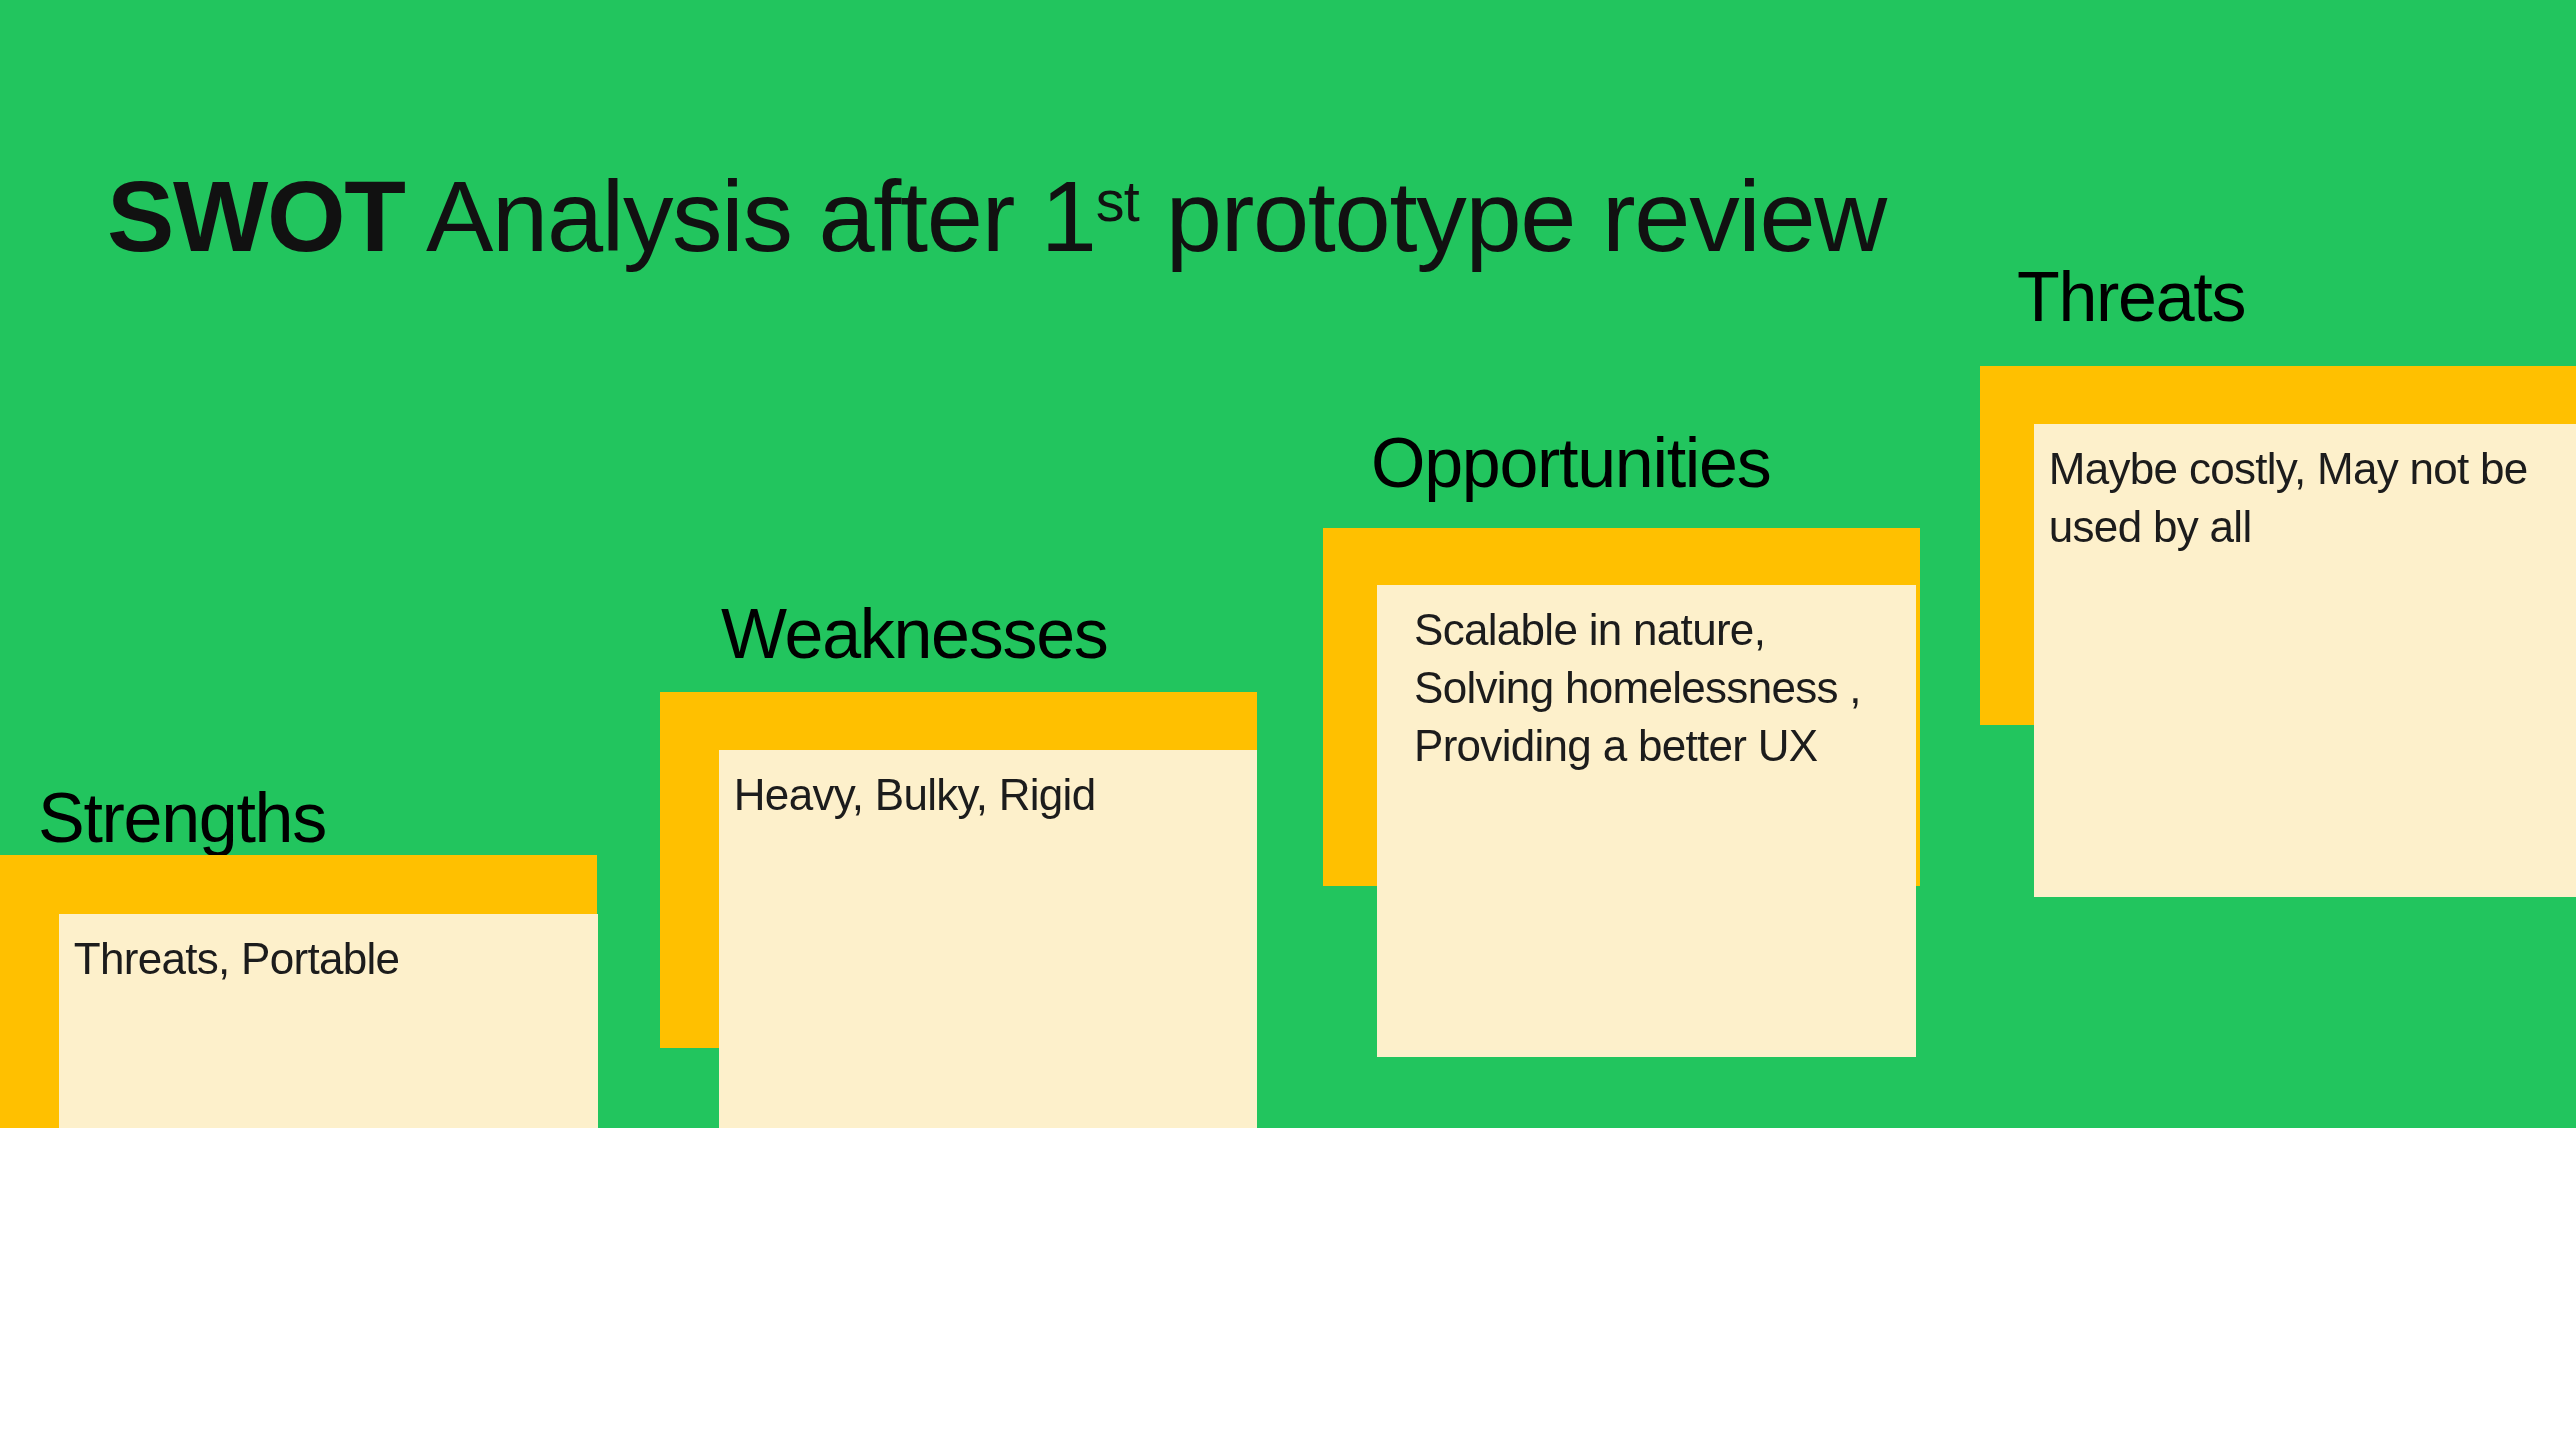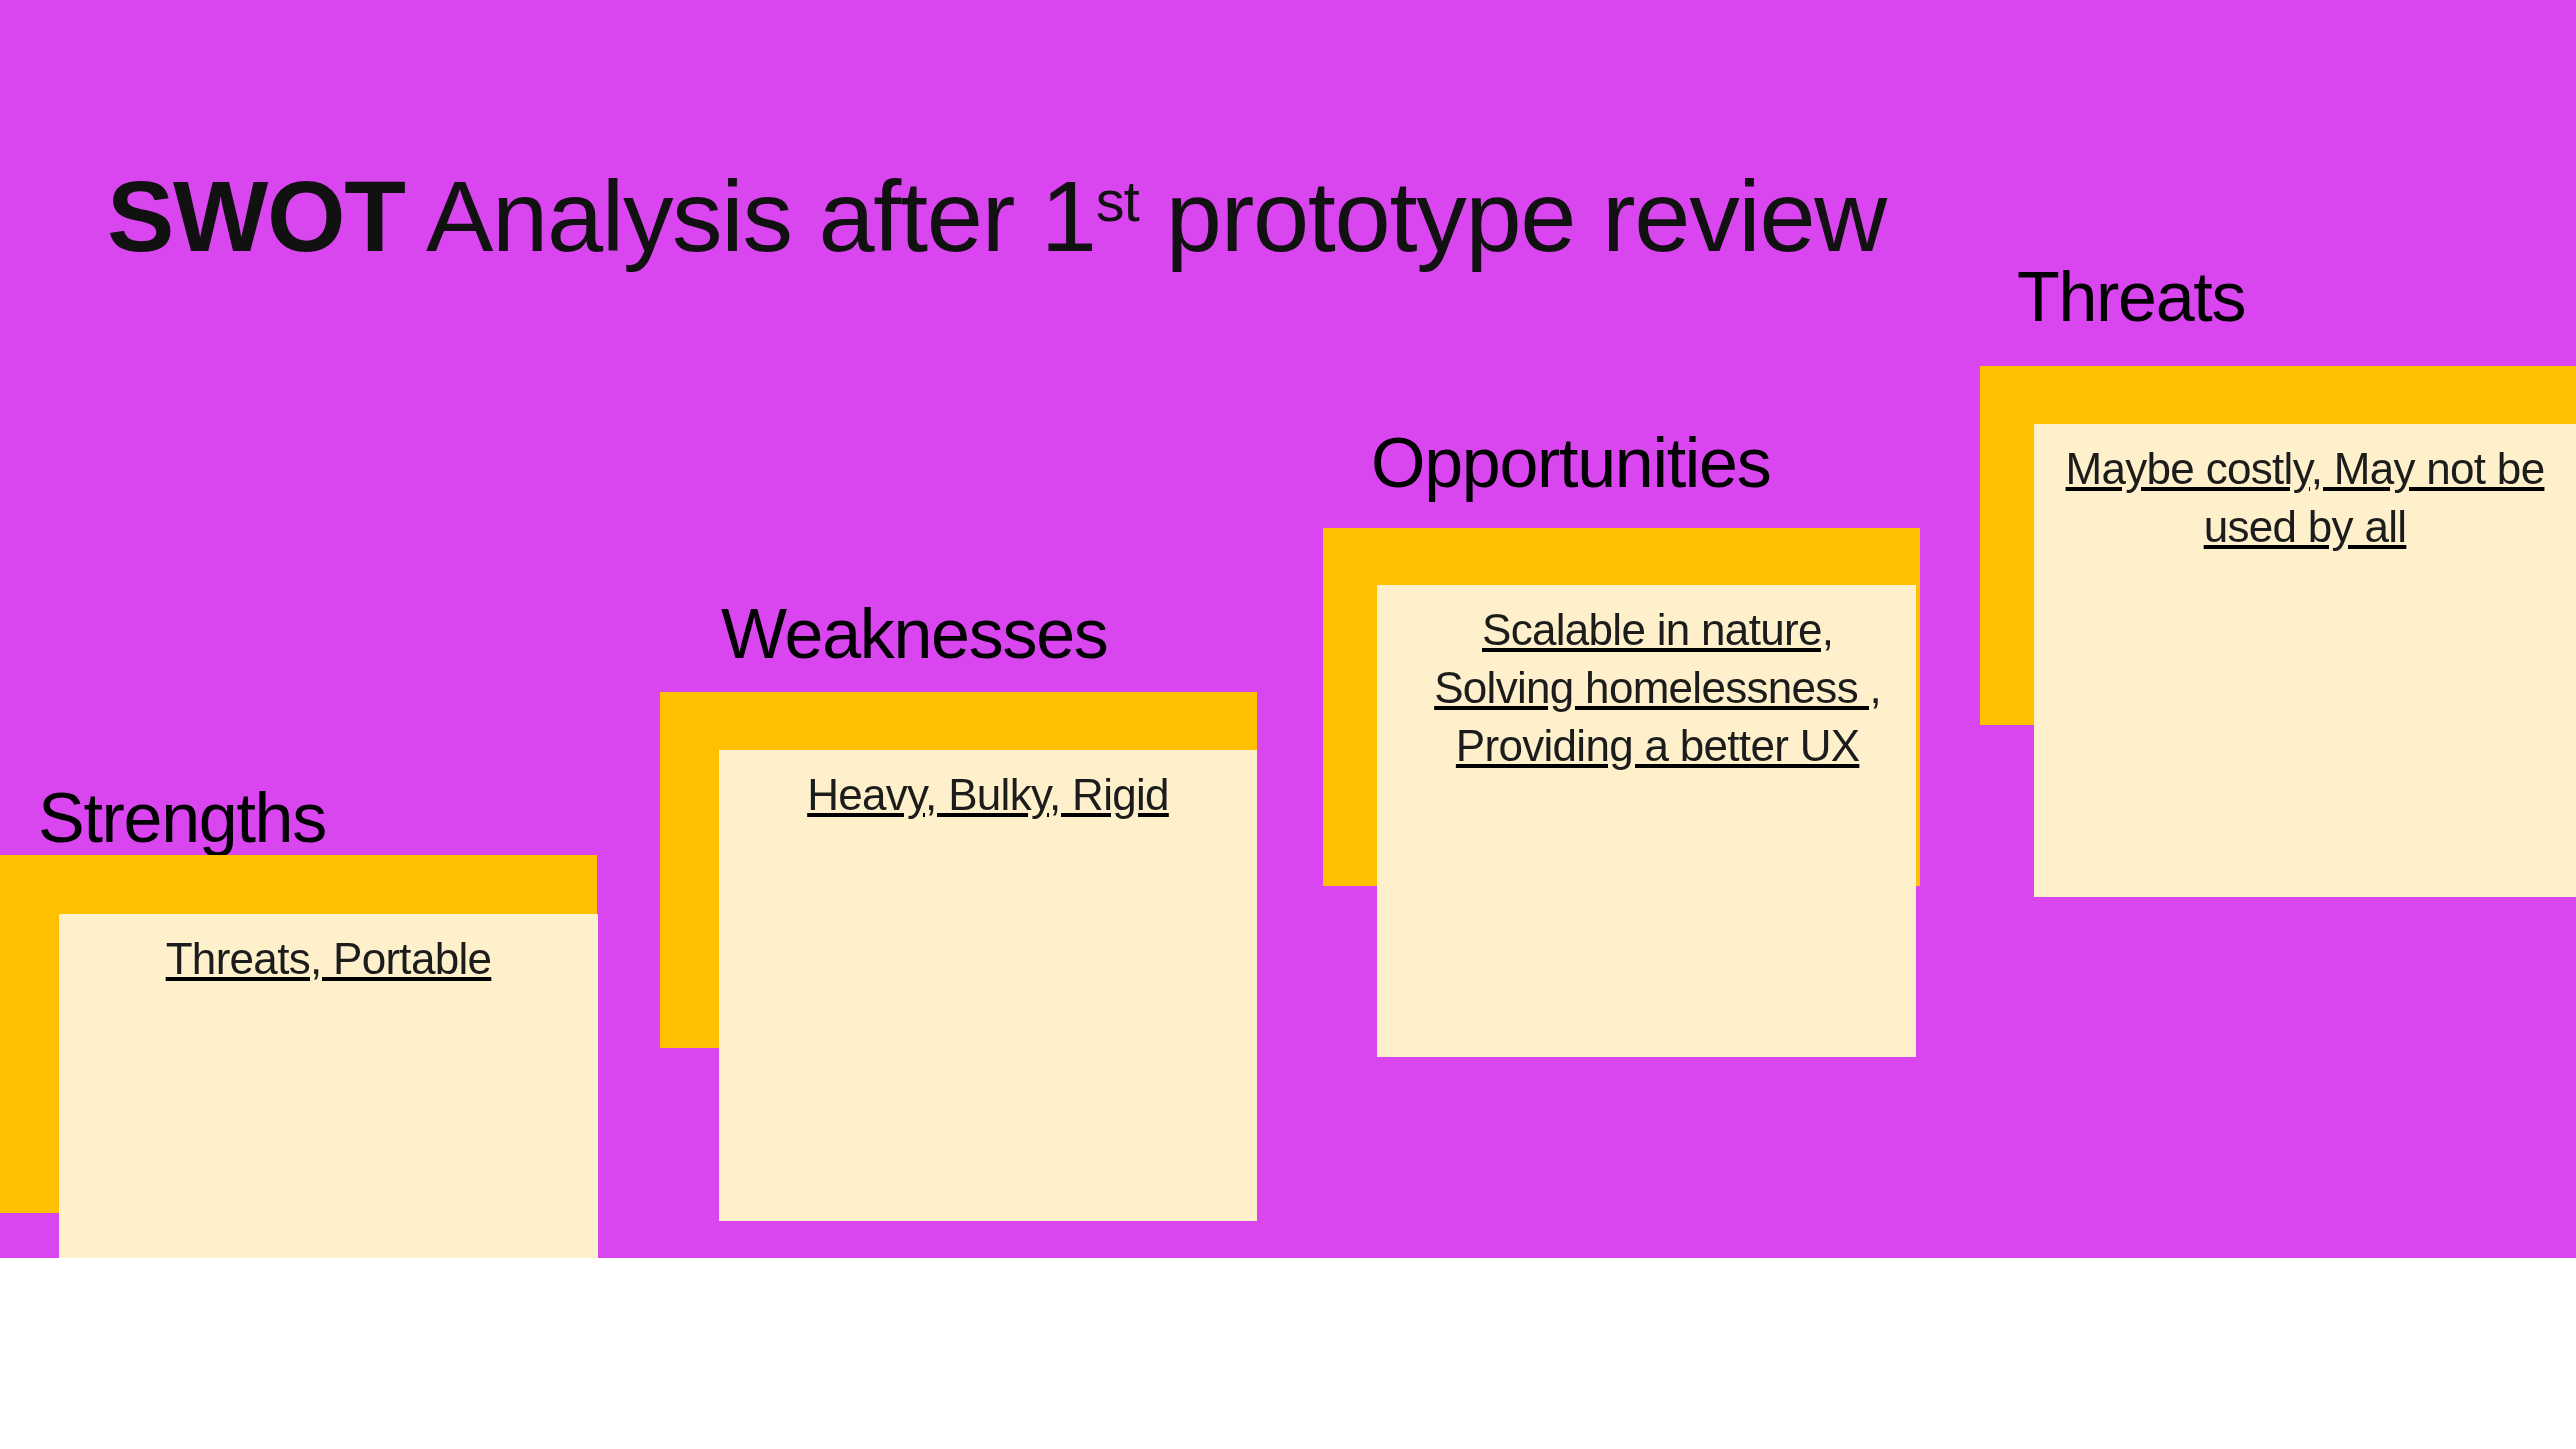--- a/index.html
+++ b/index.html
@@ -3,25 +3,24 @@
 <meta charset="utf-8">
 <style>
   html, body {
     margin: 0;
     padding: 0;
     background: #ffffff;
   }
   #slide {
     position: relative;
     width: 2576px;
-    height: 1258px;
-    background: #d946ef;
+    height: 1128px;
+    background: #22c55e;
     overflow: hidden;
     font-family: "Liberation Sans", "DejaVu Sans", sans-serif;
-    text-align: center;
   }
 
   
   .slide-title {
     position: absolute;
     left: 107px;
     top: 89px;
     font-size: 101px;
     line-height: 1.17;
     letter-spacing: -1.3px;
@@ -51,21 +50,20 @@
   }
   .accent-rect {
     position: absolute;
     background: #FFC000;
   }
   .note {
     position: absolute;
     background: #FDF0CB;
     box-sizing: border-box;
     padding: 16px 14.8px;
-    text-decoration: underline;
   }
   .note-text {
     font-size: 44px;
     line-height: 58px;
     letter-spacing: -0.7px;
     color: #1c1c1c;
     white-space: pre-line;
   }
 
   

